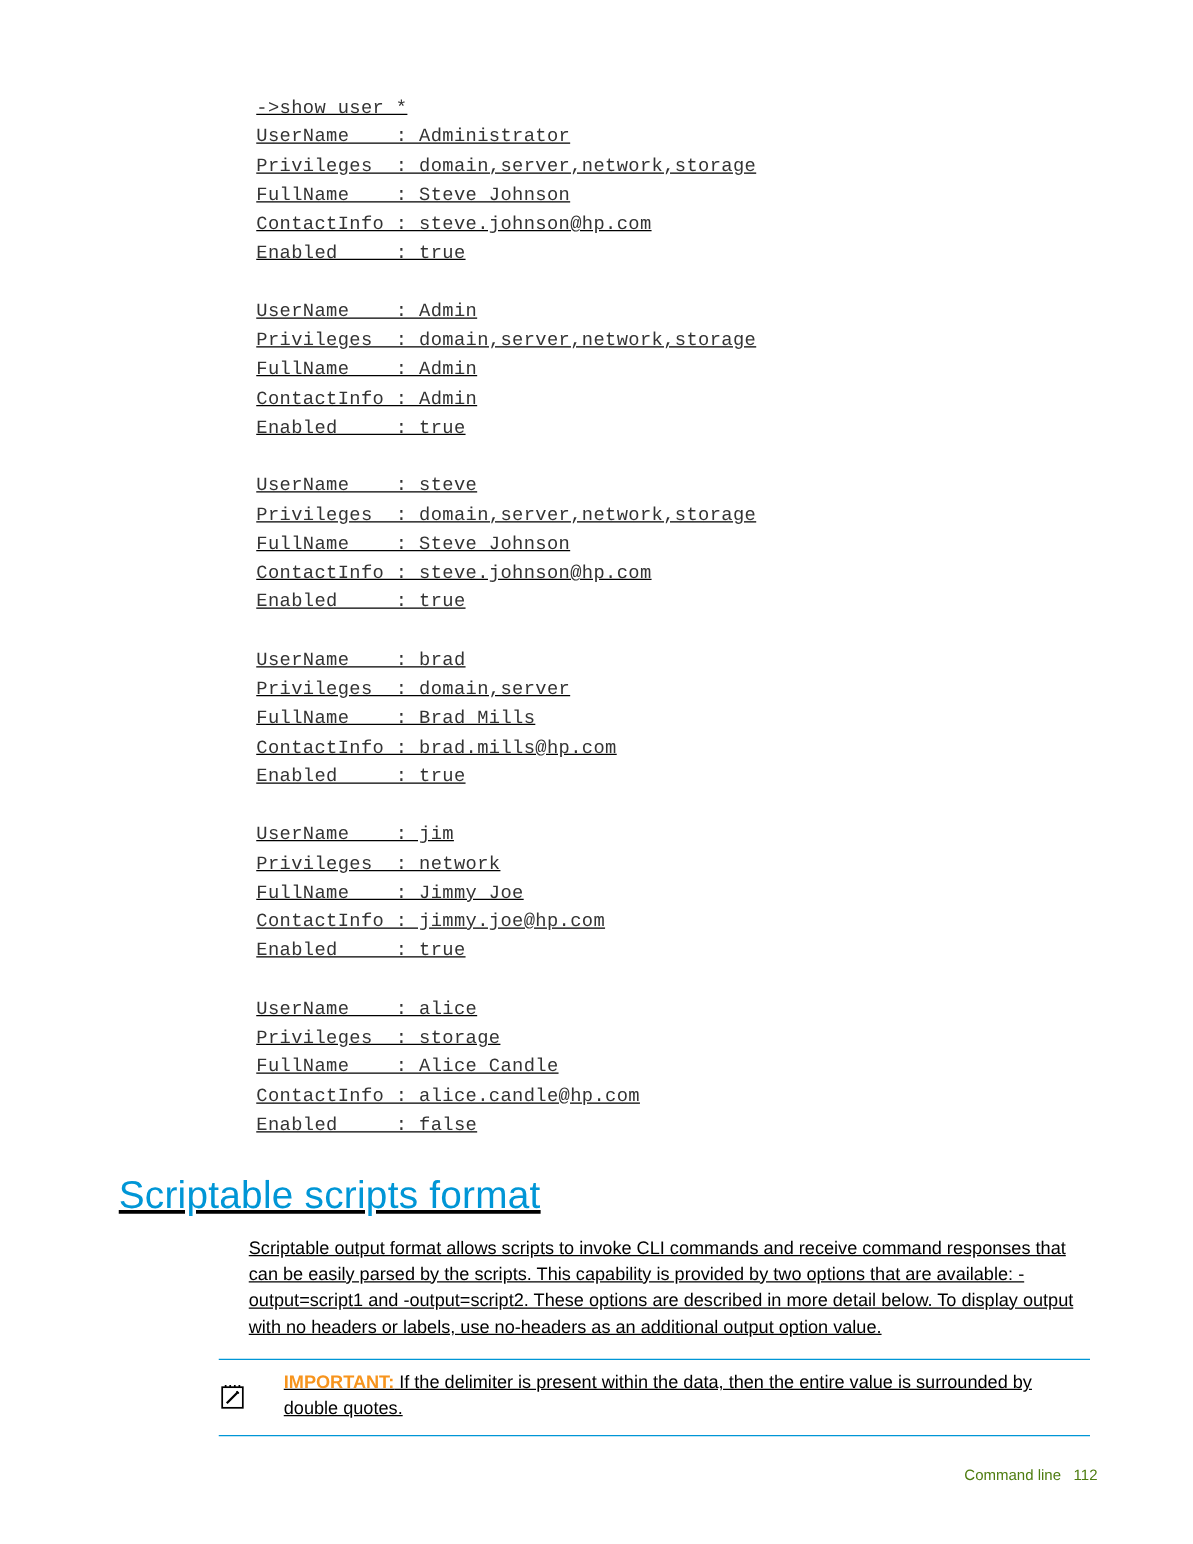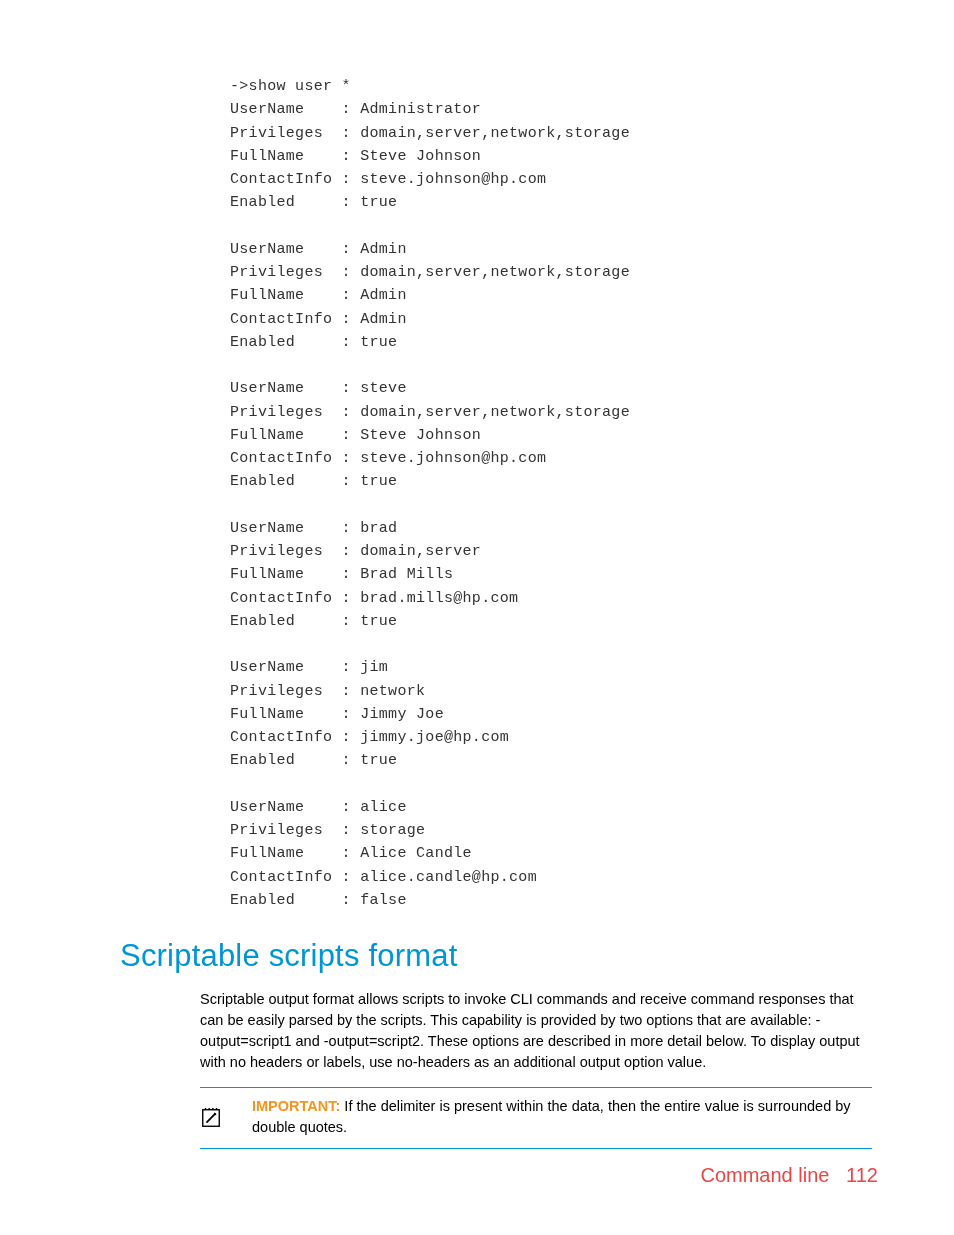--- a/index.html
+++ b/index.html
@@ -4,24 +4,25 @@
 <style>
   body {
     margin: 0;
     padding: 0;
     font-family: Arial, Helvetica, sans-serif;
     background: #fff;
     color: #000;
     width: 954px;
   }
   .page {
-    padding: 75px 76px 60px 120px;
+    padding: 75px 76px 60px 95px;
     box-sizing: border-box;
     min-height: 1235px;
     position: relative;
+    text-decoration: underline;
   }
   .code-block {
     font-family: "Courier New", Courier, monospace;
     font-size: 15px;
     line-height: 1.55;
     white-space: pre;
     color: #333;
     margin-left: 110px;
     letter-spacing: 0.3px;
   }
@@ -30,21 +31,21 @@
     font-weight: 300;
     font-size: 31px;
     color: #0096d6;
     margin: 26px 0 12px 0;
     letter-spacing: 0.2px;
   }
   .body-text {
     font-size: 14.5px;
     line-height: 1.45;
     color: #000;
-    margin-left: 80px;
+    margin-left: 104px;
     margin-right: 6px;
   }
   .callout {
     border-top: 1px solid #0096d6;
     border-bottom: 1px solid #0096d6;
     margin: 12px 0 0 80px;
     margin-right: 6px;
     padding: 8px 0 10px 0;
     display: flex;
     align-items: center;
@@ -62,22 +63,22 @@
     flex: 1;
   }
   .important-label {
     color: #f7941d;
     font-weight: bold;
   }
   .footer {
     position: absolute;
     bottom: 48px;
     right: 76px;
-    font-size: 20px;
-    color: #ef4444;
+    font-size: 12px;
+    color: #4d7c0f;
   }
 </style>
 </head>
 <body>
 
 <div class="page">
 
   <div class="code-block">-&gt;show user *
 UserName    : Administrator
 Privileges  : domain,server,network,storage

